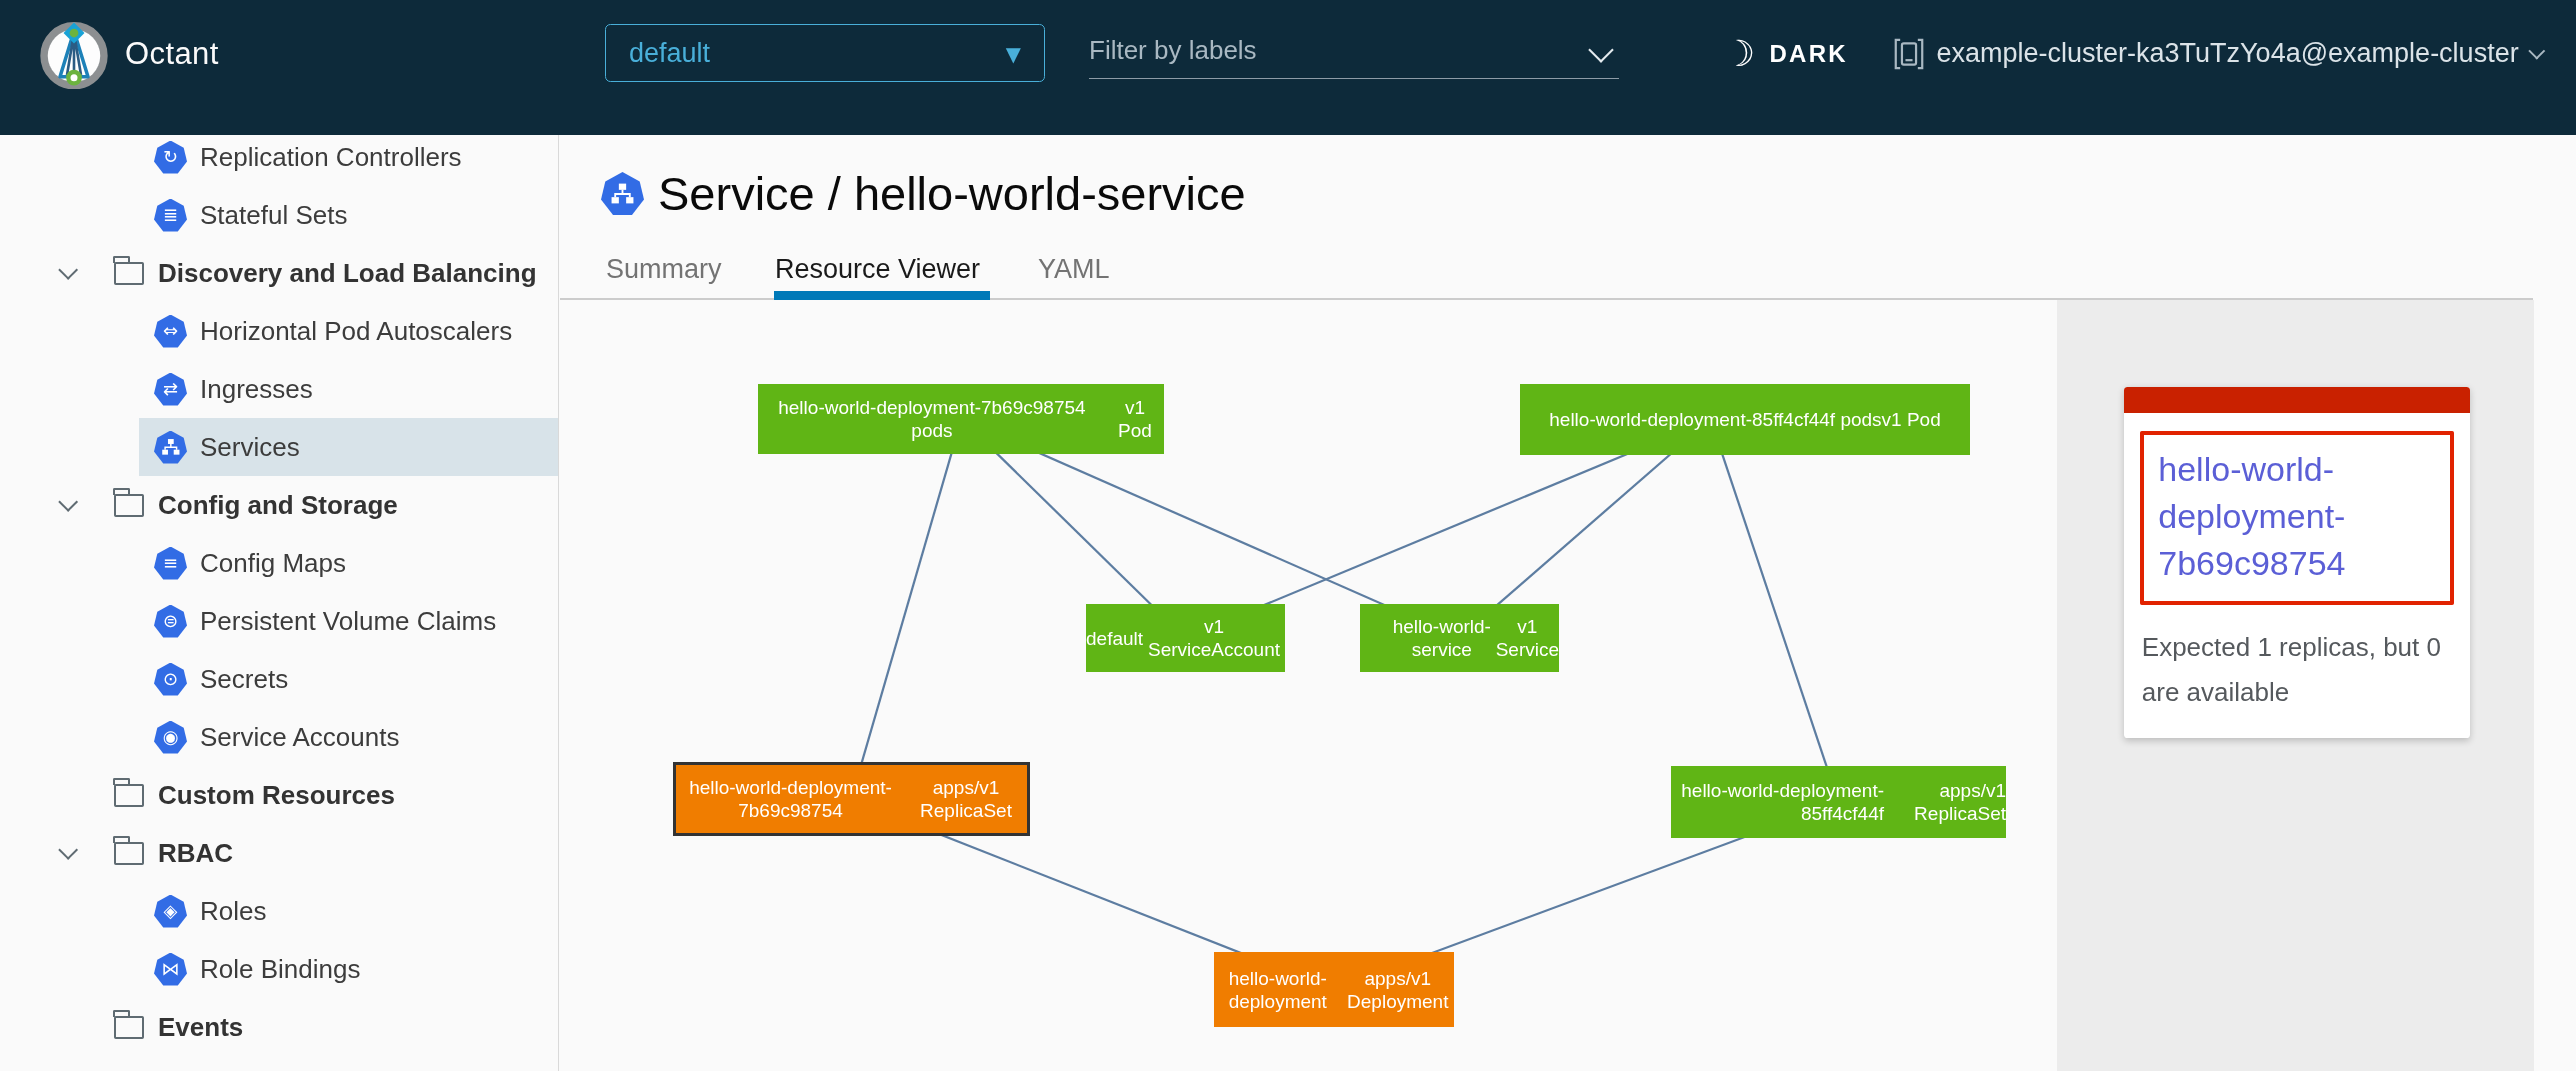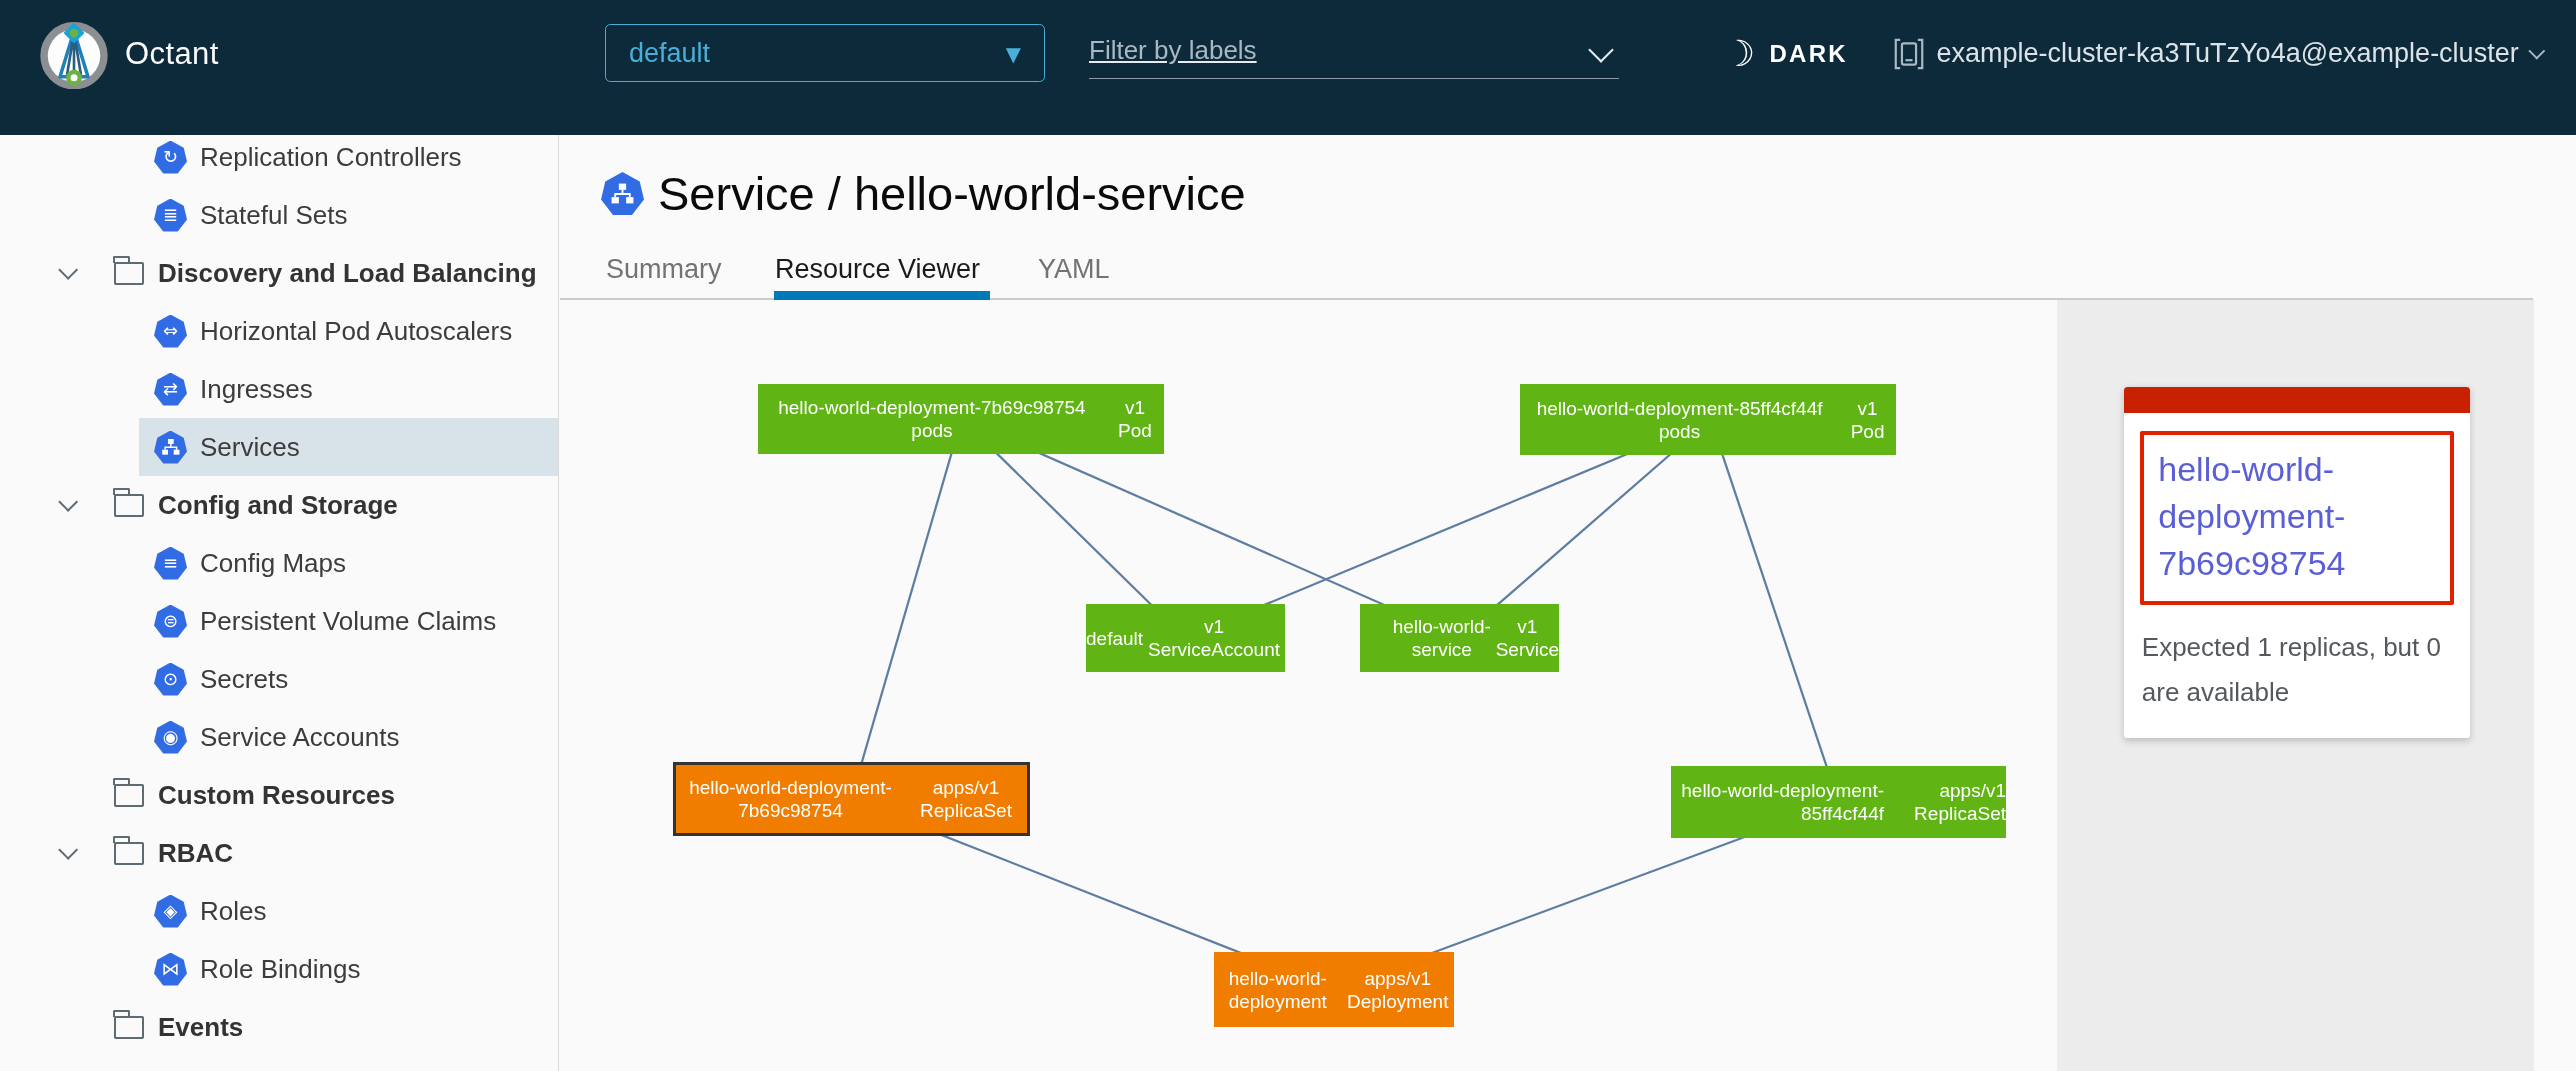--- a/index.html
+++ b/index.html
@@ -15,21 +15,21 @@
     color:#fafafa; font-size:31px; font-weight:400; letter-spacing:0.4px; }
   .ns-select { position:absolute; left:605px; top:24px; width:440px; height:58px;
     border:1.8px solid #49afd9; border-radius:5.4px; display:flex; align-items:center;
     color:#49afd9; font-size:27px; cursor:pointer; }
   .ns-select .ns-value { margin-left:23px; }
   .ns-caret { position:absolute; right:23px; top:18px; color:#49afd9; font-size:19.7px;
     font-family:"DejaVu Sans",sans-serif; }
   .filter-box { position:absolute; left:1089px; top:25px; width:530px; height:54px;
     border-bottom:1.8px solid #8d9ba6; }
   .filter-box input { width:483px; height:50px; background:transparent; border:none; outline:none;
-    color:#e5ebef; font-size:26px; font-family:inherit;text-decoration:underline; }
+    color:#e5ebef; font-size:26px; font-family:inherit; }
   .filter-box input::placeholder { color:#a9b8c2; opacity:1; }
   .filter-chevron { position:absolute; right:9px; top:16px; width:18px; height:18px;
     border-right:2.7px solid #e5ebef; border-bottom:2.7px solid #e5ebef; transform:rotate(45deg); }
   .theme-toggle { position:absolute; left:1723px; top:0; height:107px; display:flex;
     align-items:center; gap:14.3px; cursor:pointer; }
   .moon { display:inline-block; color:#fff; font-size:36px; transform:scaleX(-1);
     font-family:"DejaVu Sans",sans-serif; line-height:1; }
   .theme-label { color:#fff; font-size:24px; font-weight:bold; letter-spacing:2.2px; }
   .cluster { position:absolute; left:1894px; top:0; height:107px; display:flex;
     align-items:center; gap:12.5px; cursor:pointer; }
@@ -271,21 +271,21 @@
       <line x1="1912.5" y1="468.5" x2="1631.5" y2="713" stroke="#5d7da1" stroke-width="2.5"></line>
       <line x1="1912.5" y1="468.5" x2="2055.5" y2="896.5" stroke="#5d7da1" stroke-width="2.5"></line>
       <line x1="951.5" y1="893.5" x2="1491" y2="1106" stroke="#5d7da1" stroke-width="2.5"></line>
       <line x1="2055.5" y1="896.5" x2="1491" y2="1106" stroke="#5d7da1" stroke-width="2.5"></line>
     </svg>
   <div id="nodes-layer">
       <div class="node ok" style="left: 758px; top: 384px; width: 406px; height: 70px;">
         <span>hello-world-deployment-7b69c98754 pods</span>
         <span>v1 Pod</span>
       </div>
-      <div class="node ok" style="left: 1520px; top: 384px; width: 376px; height: 71px;">
+      <div class="node ok" style="left: 1520px; top: 384px; width: 450px; height: 71px;">
         <span>hello-world-deployment-85ff4cf44f pods</span>
         <span>v1 Pod</span>
       </div>
       <div class="node ok" style="left: 1086px; top: 604px; width: 199px; height: 68px;">
         <span>default</span>
         <span>v1 ServiceAccount</span>
       </div>
       <div class="node ok" style="left: 1360px; top: 604px; width: 199px; height: 68px; padding-left: 28px;">
         <span>hello-world-service</span>
         <span>v1 Service</span>

